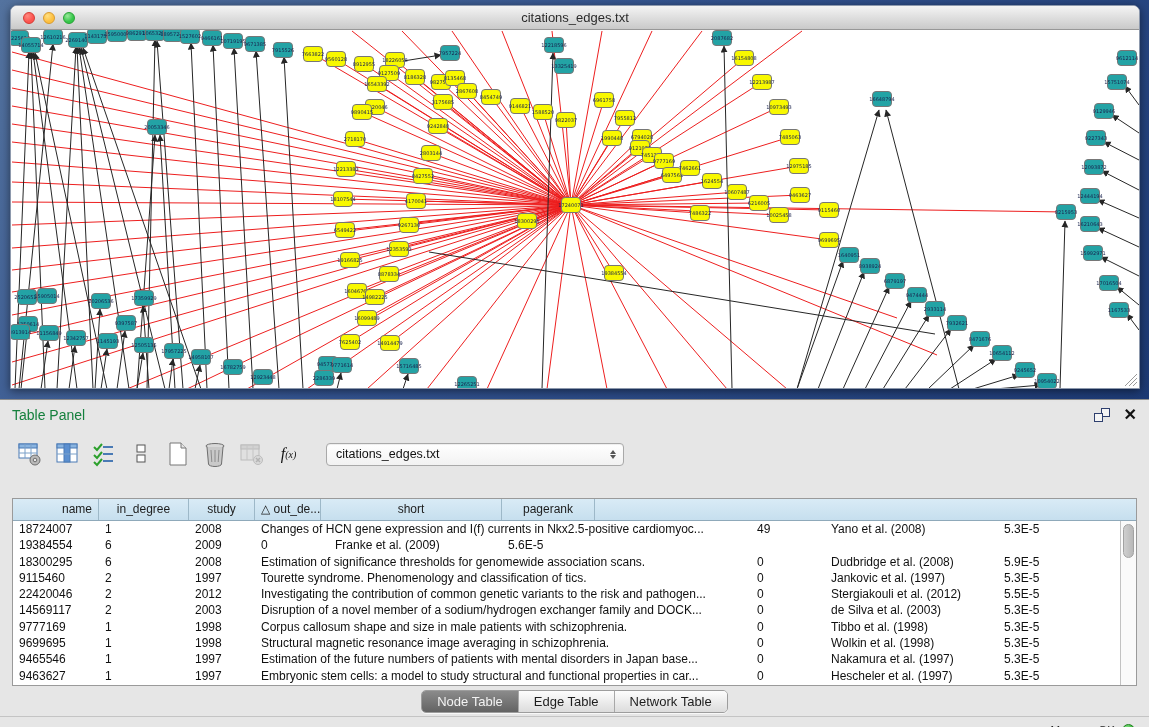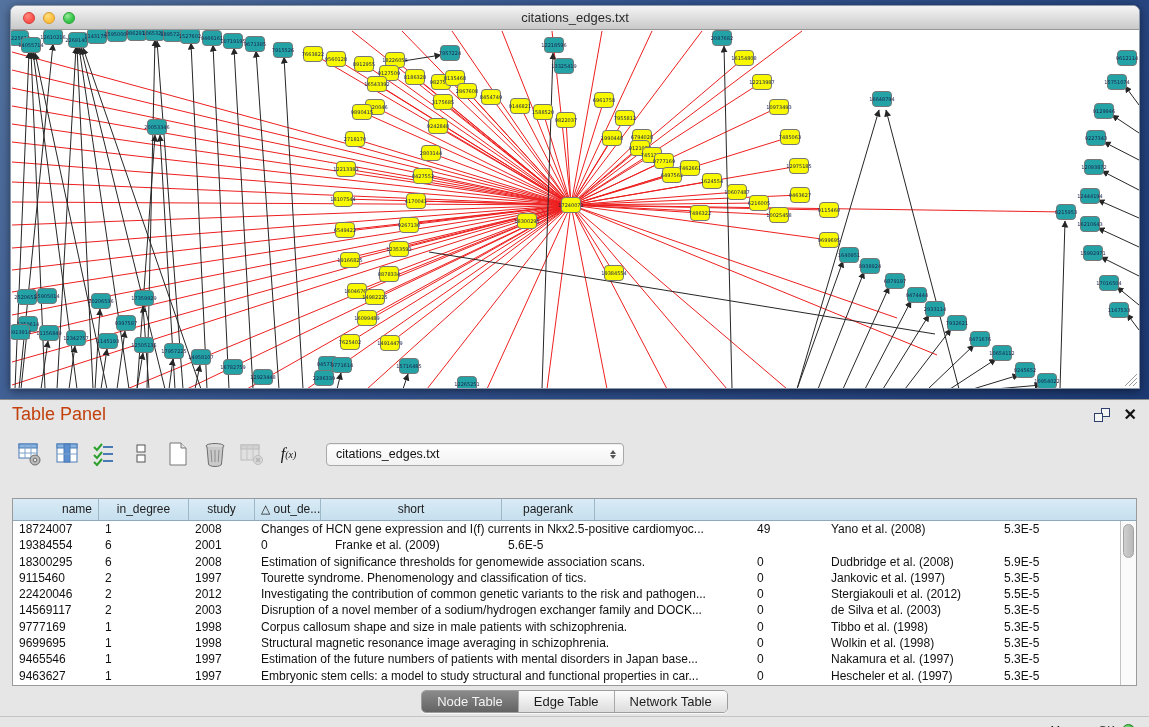--- a/index.html
+++ b/index.html
@@ -17,21 +17,21 @@
   .wtitle { width:100%; text-align:center; font-size:13px; color:#2b2b2b; }
   .canvas { position:relative; width:100%; height:358px; background:#fff; overflow:hidden; border-radius:0 0 0 0; }
   .canvas svg { display:block; }
   .edge-red { stroke:#ed1f1f; stroke-width:1; fill:none; }
   .edge-black { stroke:#262626; stroke-width:1; fill:none; }
   .node-label { font-size:5px; fill:#19224d; text-anchor:middle; font-family:"DejaVu Sans",sans-serif; }
 
   
   .table-panel { width:1149px; height:328px; background:#e6e6e6; border-top:1px solid #8e8e8e; }
   .panel-header { height:29px; display:flex; align-items:center; padding:0 12px; }
-  .panel-title { font-size:18px; color:#c2410c; }
+  .panel-title { font-size:14px; color:#15803d; }
   .panel-header .spacer { flex:1; }
   .float-ico { width:16px; height:14px; position:relative; margin-right:14px; cursor:pointer; }
   .float-ico .sq1 { position:absolute; right:0; top:0; width:9px; height:9px; border:1.5px solid #2e3f6e; background:#f5f5f5; }
   .float-ico .sq2 { position:absolute; left:0; bottom:0; width:9px; height:9px; border:1.5px solid #2e3f6e; background:#f5f5f5; }
   .close-x { font-size:16px; font-weight:bold; color:#111; line-height:16px; cursor:pointer; }
   .toolbar { height:50px; display:flex; align-items:center; padding:0 10px 0 16px; gap:10px; }
   .tb-btn { width:27px; height:27px; display:flex; align-items:center; justify-content:center; cursor:pointer; }
   .combo { margin-left:14px; width:298px; height:23px; background:linear-gradient(#ffffff,#f2f2f2); border:1px solid #a9a9a9; border-radius:4px; display:flex; align-items:center; padding:0 4px 0 9px; box-shadow:inset 0 1px 1px rgba(0,0,0,.07); cursor:pointer; }
   .combo-text { flex:1; font-size:12.5px; color:#111; }
   .combo-arrows { display:flex; flex-direction:column; gap:1px; padding-right:3px; }
@@ -828,21 +828,21 @@
           <div class="td" style="width: 90px;">1</div>
           <div class="td" style="width: 66px;">2008</div>
           <div class="td" style="width: 496px;">Changes of HCN gene expression and I(f) currents in Nkx2.5-positive cardiomyoc...</div>
           <div class="td" style="width: 66px;">49</div>
           <div class="td" style="width: 181px; padding-left: 14px;">Yano et al. (2008)</div>
           <div class="td" style="width: 93px;">5.3E-5</div>
         </div>
         <div class="tr">
           <div class="td" style="width: 86px;">19384554</div>
           <div class="td" style="width: 90px;">6</div>
-          <div class="td" style="width: 66px;">2001</div>
+          <div class="td" style="width: 66px;">2009</div>
           <div class="td" style="width: 66px;">0</div>
           <div class="td" style="width: 181px; padding-left: 14px;">Franke et al. (2009)</div>
           <div class="td" style="width: 93px;">5.6E-5</div>
         </div>
         <div class="tr">
           <div class="td" style="width: 86px;">18300295</div>
           <div class="td" style="width: 90px;">6</div>
           <div class="td" style="width: 66px;">2008</div>
           <div class="td" style="width: 496px;">Estimation of significance thresholds for genomewide association scans.</div>
           <div class="td" style="width: 66px;">0</div>

